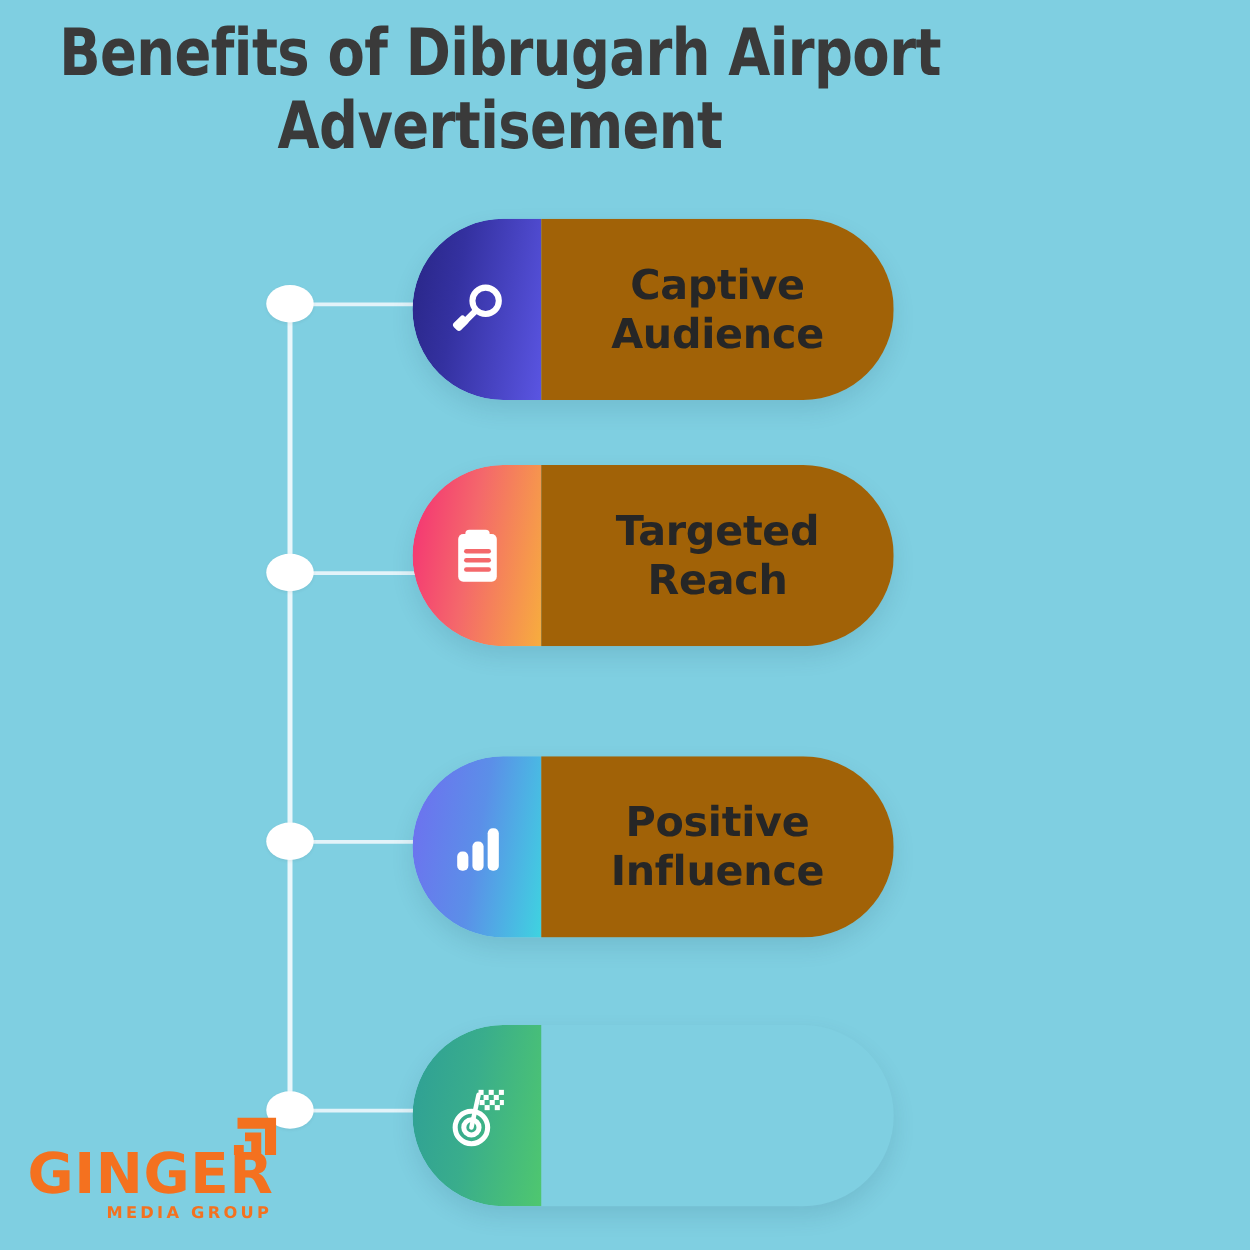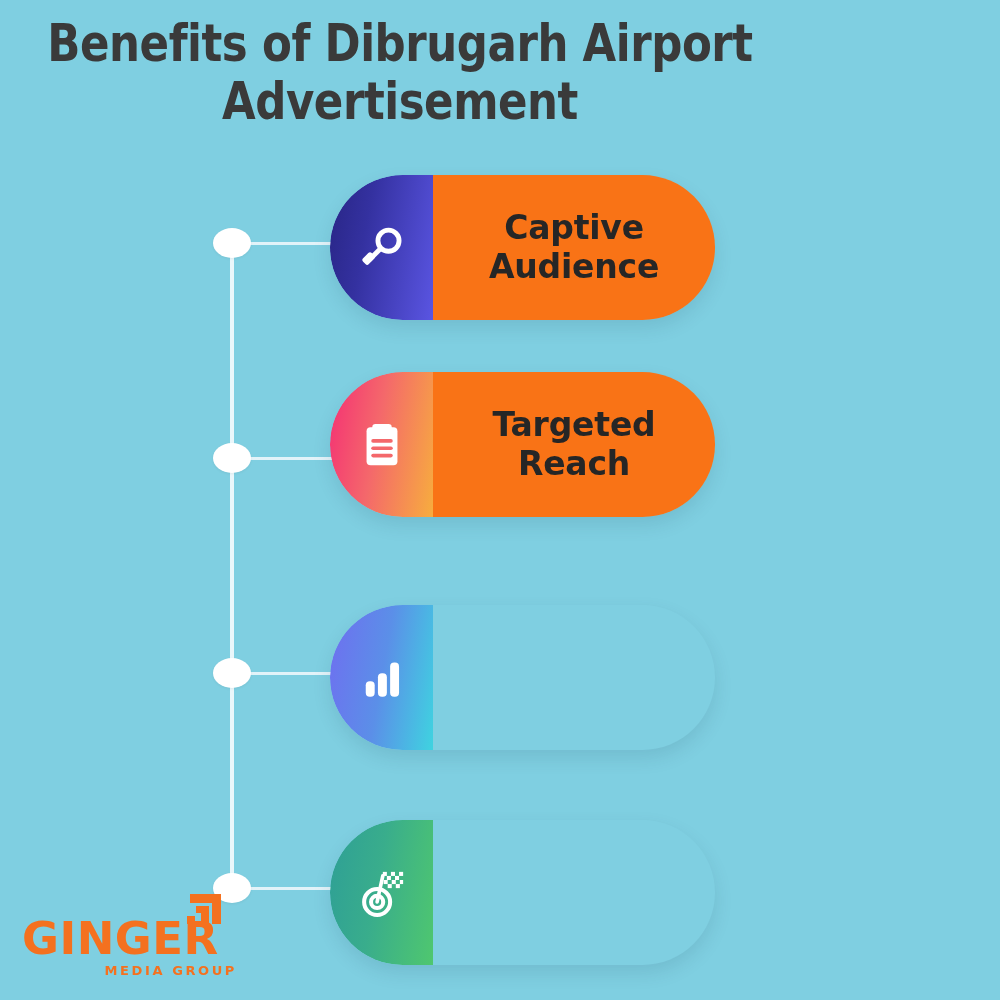--- a/index.html
+++ b/index.html
@@ -64,21 +64,21 @@
     width:103px; height:100%;
     flex:0 0 103px;
     display:flex;
     align-items:center;
     justify-content:center;
     border-top-left-radius:74px;
     border-bottom-left-radius:74px;
   }
   .text-panel{
     flex:1;
-    background:#f97316;
+    background:#a16207;
     display:flex;
     align-items:center;
     justify-content:center;
     text-align:center;
     border-top-right-radius:22px;
     border-bottom-right-radius:22px;
   }
   .card-label{
     font-family:"DejaVu Sans","Liberation Sans", sans-serif;
     font-weight:700;
@@ -118,21 +118,21 @@
     position:absolute;
     right:16px; top:-22px;
     width:34px; height:30px;
   }
   .logo-sub{
     font-family:"DejaVu Sans","Liberation Sans", sans-serif;
     font-weight:700;
     font-size:13px;
     letter-spacing:2.6px;
     color:#f4711f;
-    text-align:right;
+    text-align:center;
     padding-left:44px;
     margin-top:1px;
   }
 </style>
 </head>
 <body>
 
 <div class="title-wrap">
   <span class="title-line">Benefits of Dibrugarh Airport</span>
   <span class="title-line">Advertisement</span>
@@ -186,20 +186,24 @@
 
 <div class="card" style="top:605px;">
   <div class="icon-panel g3">
     <svg class="icon-svg" viewBox="0 0 64 64">
       <g fill="#ffffff">
         <rect x="12" y="36" width="11" height="19" rx="5"></rect>
         <rect x="27" y="26" width="11" height="29" rx="5"></rect>
         <rect x="42" y="13" width="11" height="42" rx="5"></rect>
       </g>
     </svg>
+  </div>
+  <div class="text-panel">
+    <span class="card-label">Positive
+Influence</span>
   </div>
 </div>
 
 <div class="card" style="top:820px;">
   <div class="icon-panel g4">
     <svg class="icon-svg" viewBox="0 0 64 64">
       <g fill="none" stroke="#ffffff" stroke-width="5">
         <circle cx="26" cy="43" r="16"></circle>
         <circle cx="26" cy="43" r="7.5"></circle>
       </g>

